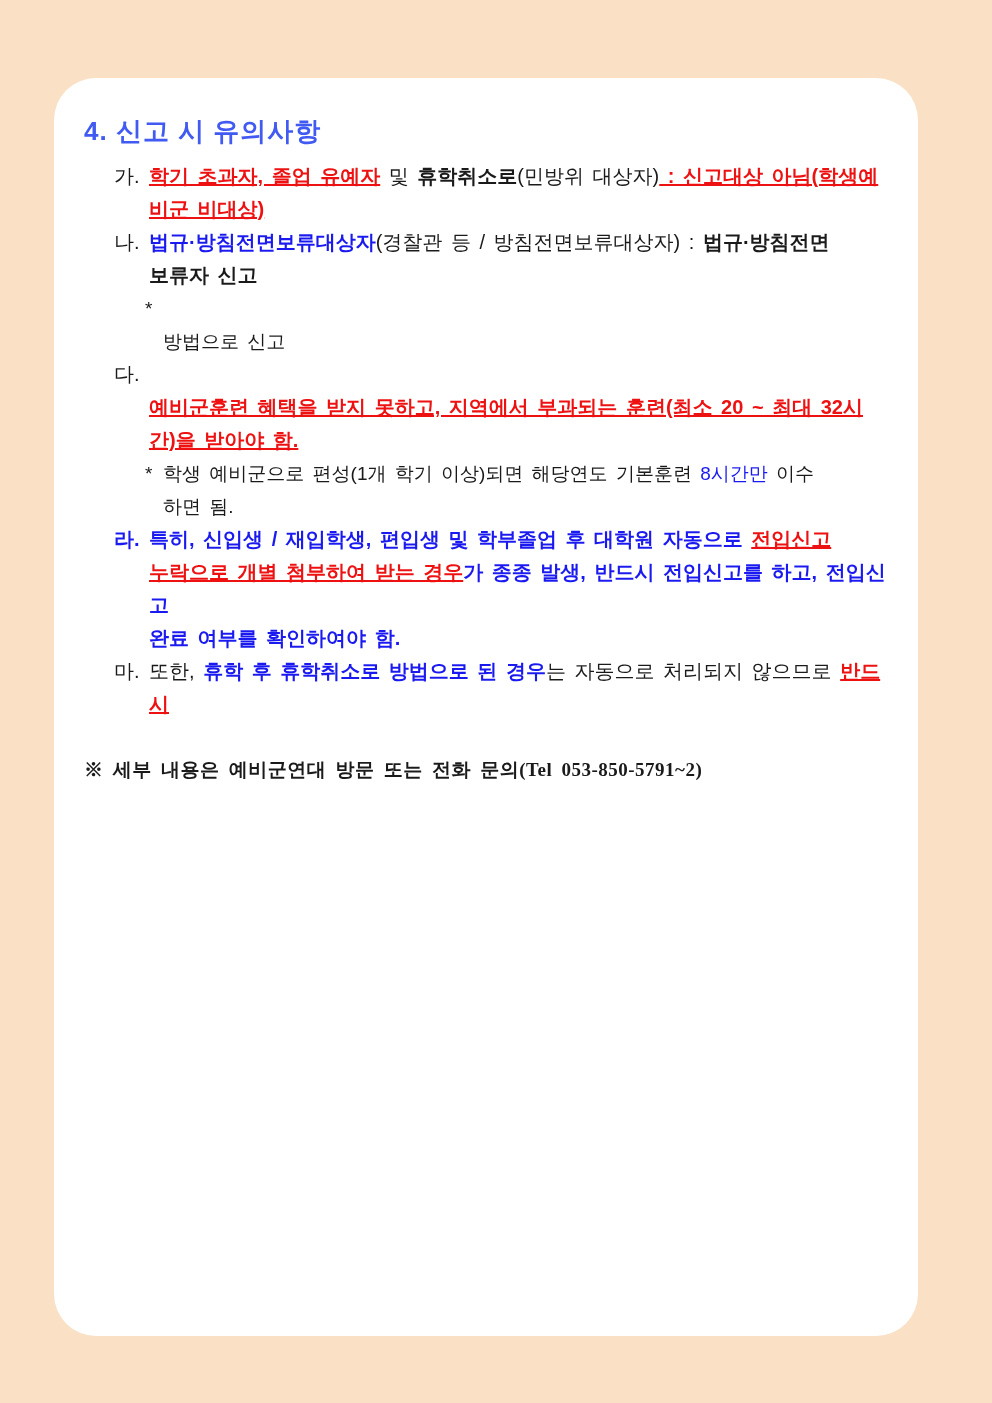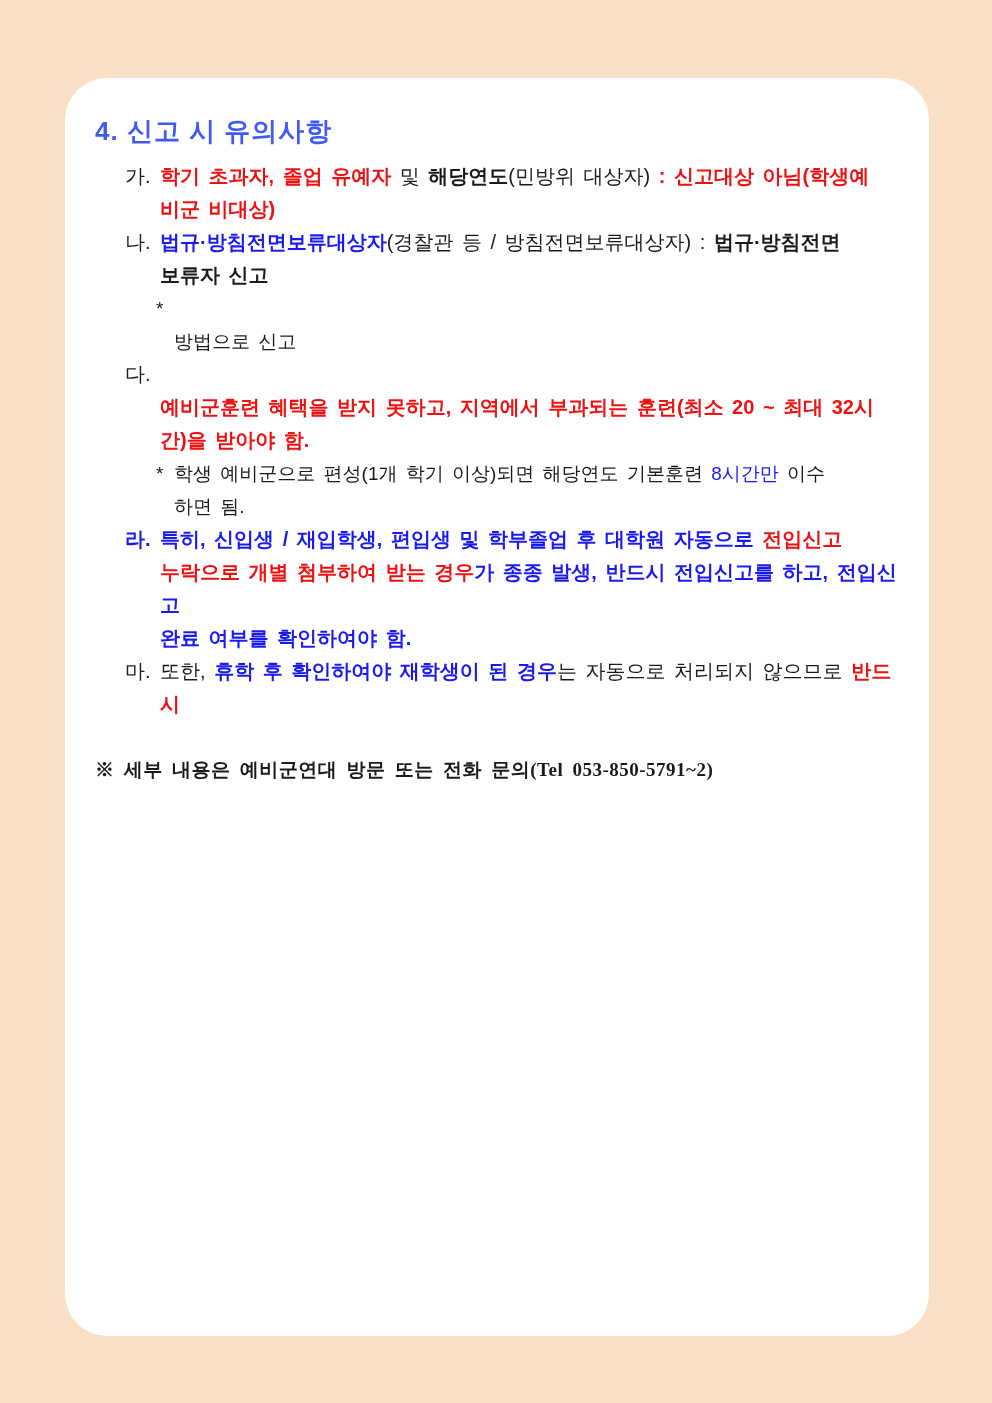--- a/index.html
+++ b/index.html
@@ -18,21 +18,21 @@
   }
   .page {
     position: relative;
     width: 992px;
     height: 1403px;
     background: var(--bg);
     overflow: hidden;
   }
   .card {
     position: absolute;
-    left: 65px;
+    left: 54px;
     top: 78px;
     width: 864px;
     height: 1258px;
     background: var(--card);
     border-radius: 42px;
     padding: 36px 30px 0 30px;
   }
   .doc-title {
     color: var(--title-blue);
     font-size: 26px;
@@ -48,21 +48,21 @@
     font-size: 20px;
     line-height: 33px;
     word-spacing: 3px;
   }
   .item.level-1 { padding-left: 30px; }
   .item.level-1 > .marker { flex: 0 0 35px; }
   .item.level-2 { padding-left: 61px; font-size: 19px; }
   .item.level-2 > .marker { flex: 0 0 18px; }
   .marker { color: var(--black); }
   .body { flex: 1 1 auto; }
-  .red   { color: var(--red); }
+  .red   { color: var(--red); text-decoration: underline; }
   .blue  { color: var(--blue); }
   .black { color: var(--black); }
   .bold  { font-weight: bold; }
   .footer-note {
     margin-top: 30px;
     color: var(--black);
     font-family: "Liberation Serif", "DejaVu Serif", serif;
     font-size: 19px;
     font-weight: bold;
     line-height: 38px;
@@ -73,21 +73,21 @@
 </head>
 <body>
 
 <div class="page">
   <div class="card">
     <div class="doc-title">4. 신고 시 유의사항</div>
 
     <div class="notice-list">
         <div class="item level-1">
           <span class="marker black">가.</span>
-          <span class="body"><span class="red bold">학기 초과자, 졸업 유예자</span><span class="black"> 및 </span><span class="black bold">해당연도</span><span class="black">(민방위 대상자)</span><span class="red bold"> : </span><span class="red bold">신고대상 아님(학생예</span><br><span class="red bold">비군 비대상)</span></span>
+          <span class="body"><span class="red bold">학기 초과자, 졸업 유예자</span><span class="black"> 및 </span><span class="black bold">휴학취소로</span><span class="black">(민방위 대상자)</span><span class="red bold"> : </span><span class="red bold">신고대상 아님(학생예</span><br><span class="red bold">비군 비대상)</span></span>
         </div>
         <div class="item level-1">
           <span class="marker black">나.</span>
           <span class="body"><span class="blue bold">법규·방침전면보류대상자</span><span class="black">(경찰관 등 / 방침전면보류대상자) : </span><span class="black bold">법규·방침전면</span><br><span class="black bold">보류자 신고</span></span>
         </div>
         <div class="item level-2">
           <span class="marker black">*</span>
           <span class="body"><br><span class="black">방법으로 신고</span></span>
         </div>
         <div class="item level-1">
@@ -97,19 +97,19 @@
         <div class="item level-2">
           <span class="marker black">*</span>
           <span class="body"><span class="black">학생 예비군으로 편성(1개 학기 이상)되면 해당연도 기본훈련 </span><span class="blue">8시간만</span><span class="black"> 이수</span><br><span class="black">하면 됨.</span></span>
         </div>
         <div class="item level-1">
           <span class="marker blue bold">라.</span>
           <span class="body"><span class="blue bold">특히, 신입생 / 재입학생, 편입생 및 학부졸업 후 대학원 자동으로 </span><span class="red bold">전입신고</span><br><span class="red bold">누락으로 개별 첨부하여 받는 경우</span><span class="blue bold">가 종종 발생, 반드시 전입신고를 하고, 전입신고</span><br><span class="blue bold">완료 여부를 확인하여야 함.</span></span>
         </div>
         <div class="item level-1">
           <span class="marker black">마.</span>
-          <span class="body"><span class="black">또한, </span><span class="blue bold">휴학 후 확인하여야 재학생이 된 경우</span><span class="black">는 자동으로 처리되지 않으므로 </span><span class="red bold">반드시</span><br></span>
+          <span class="body"><span class="black">또한, </span><span class="blue bold">휴학 후 휴학취소로 방법으로 된 경우</span><span class="black">는 자동으로 처리되지 않으므로 </span><span class="red bold">반드시</span><br></span>
         </div>
       </div>
 
     <div class="footer-note">※ 세부 내용은 예비군연대 방문 또는 전화 문의(Tel 053-850-5791~2)</div>
   </div>
 </div>
 
 </body></html>

